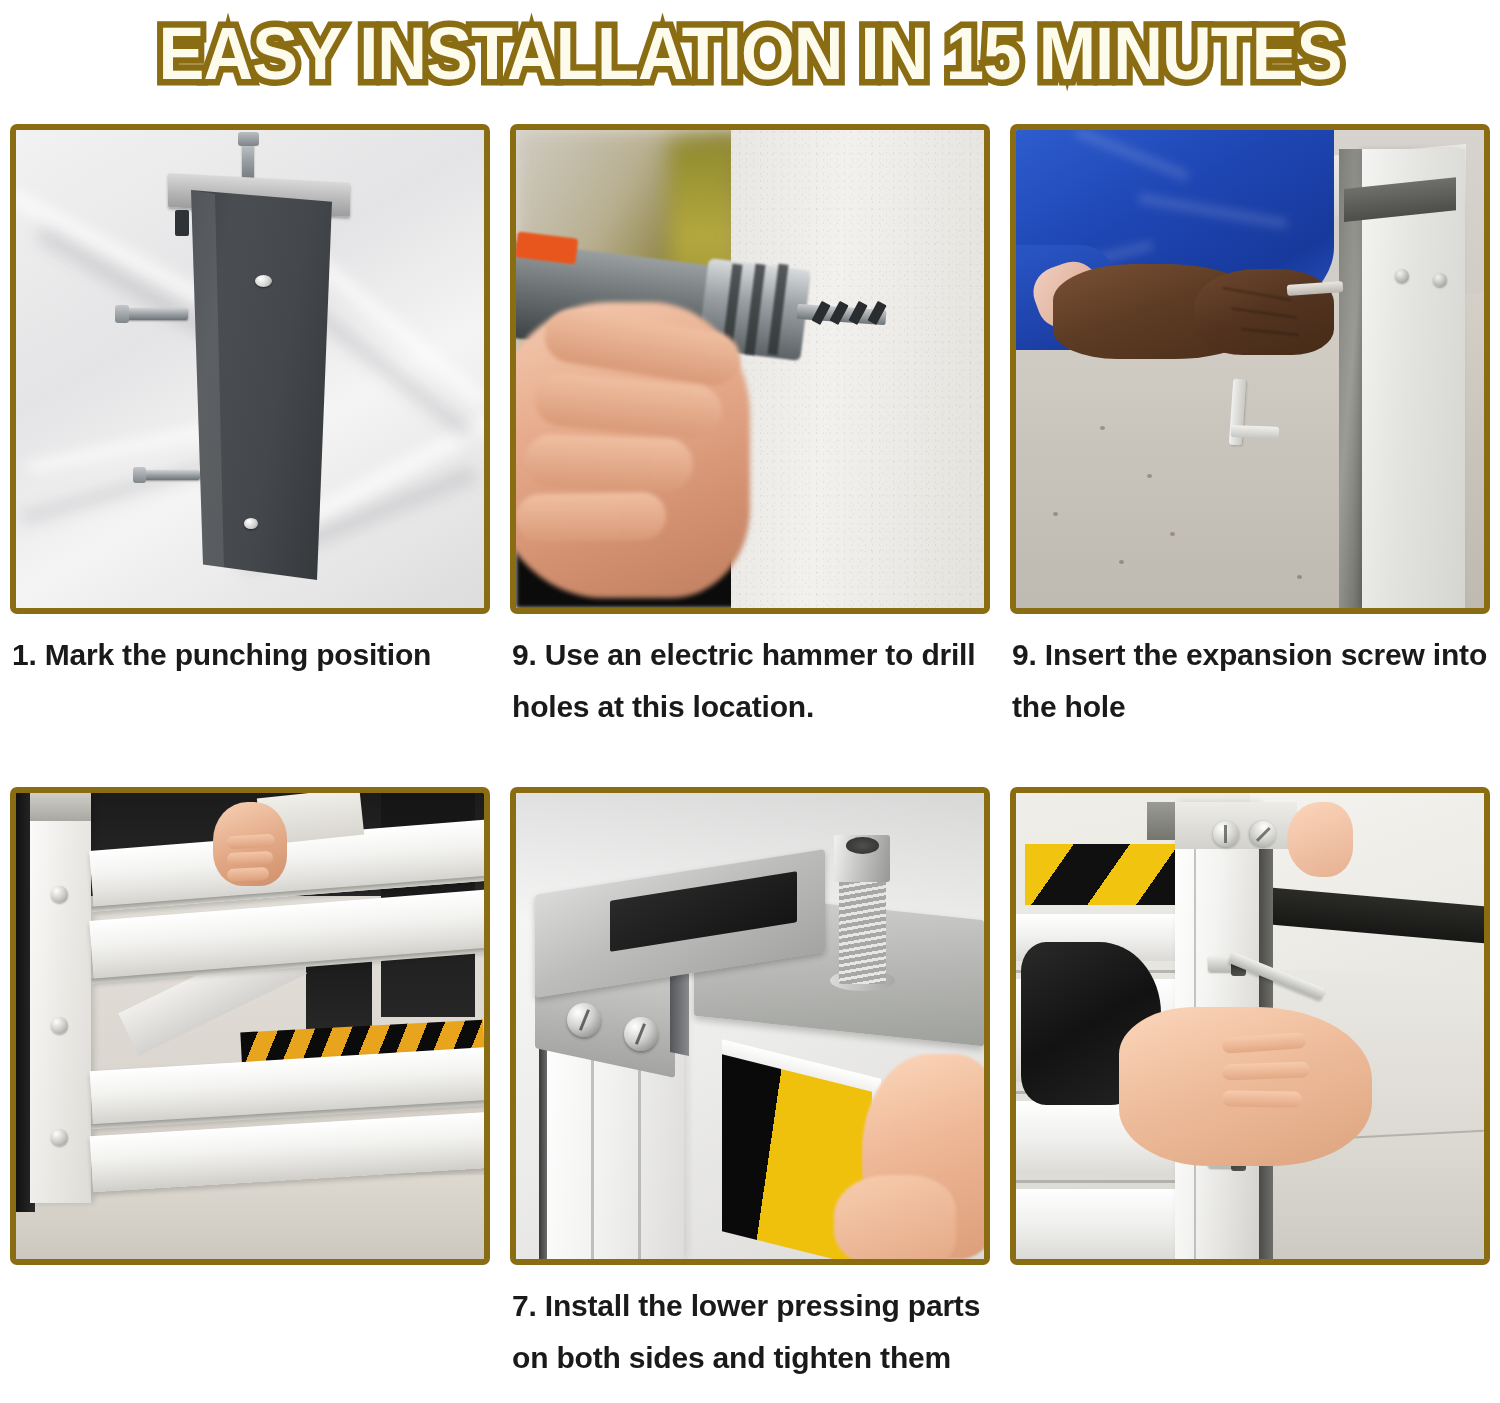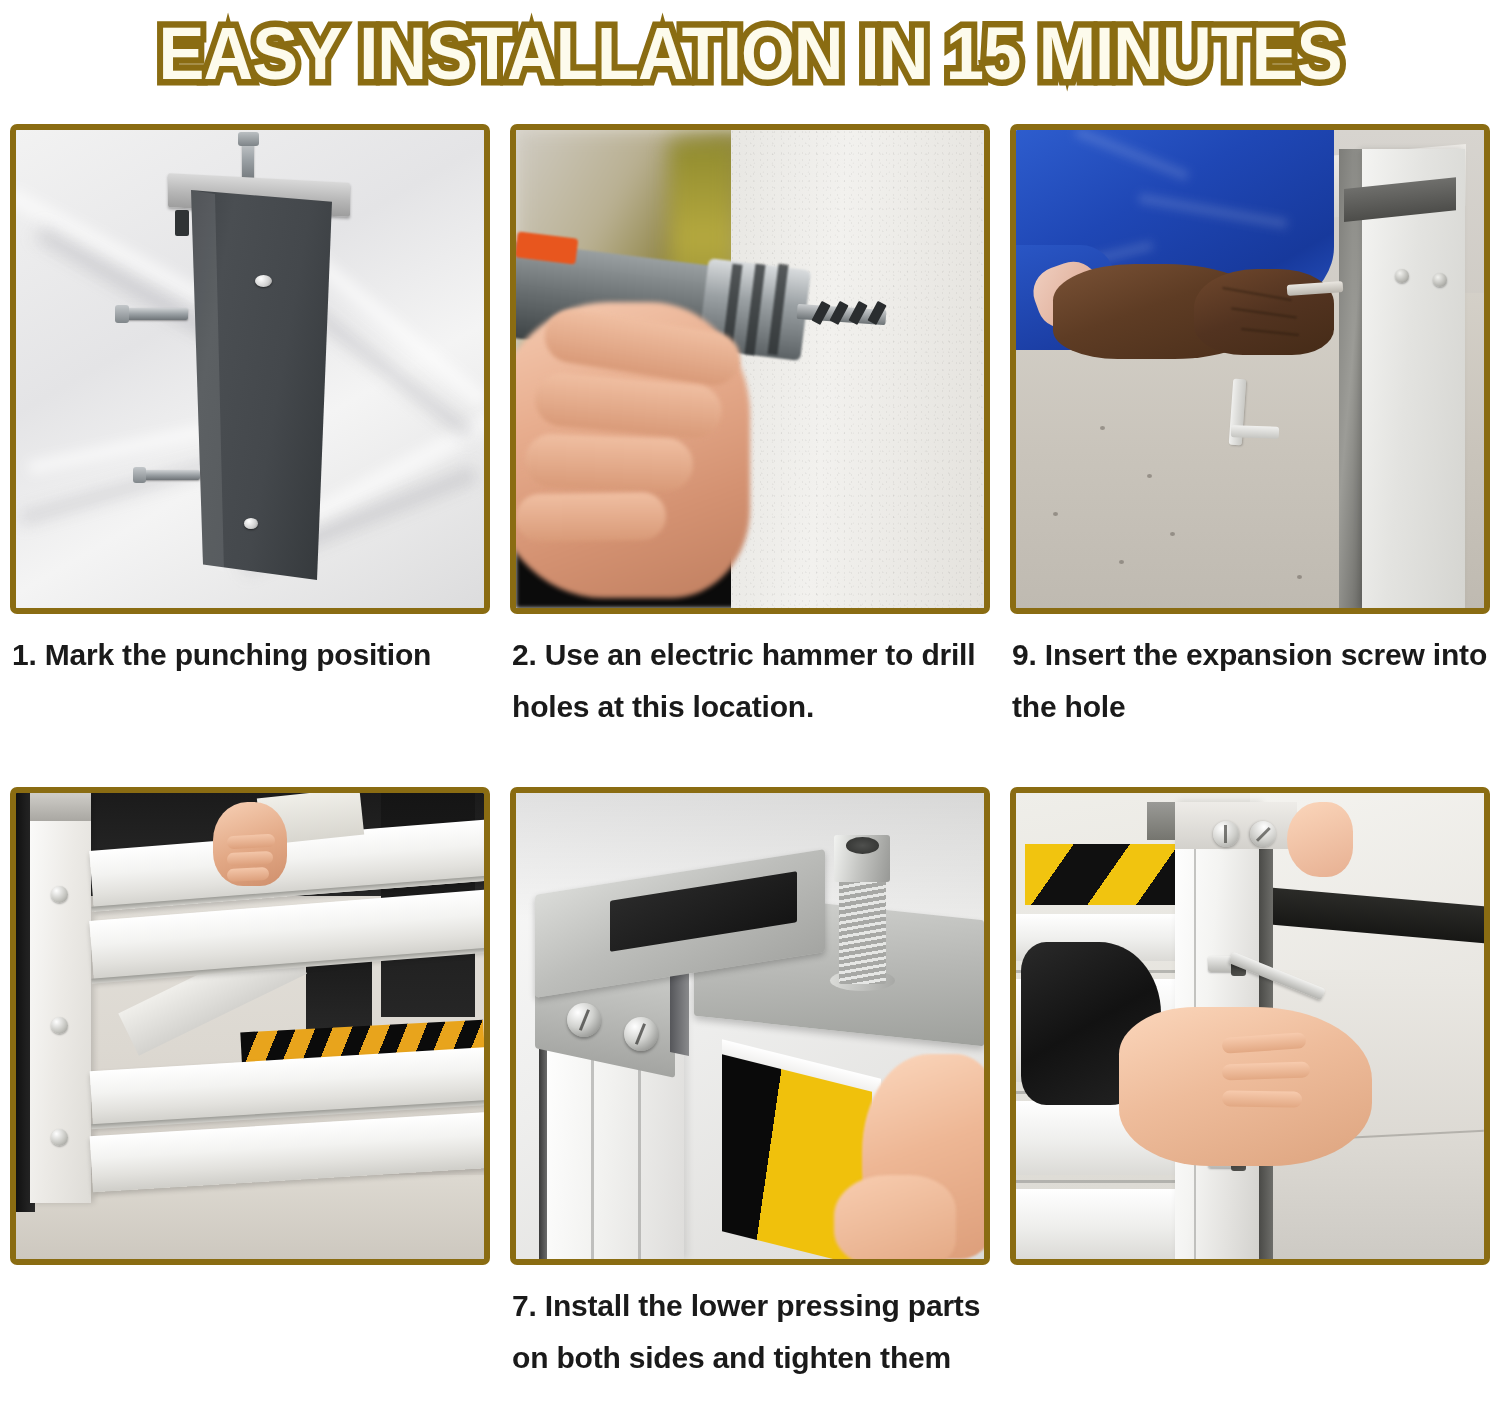--- a/index.html
+++ b/index.html
@@ -676,21 +676,21 @@
             <div class="bit-flute bf2"></div>
           <div class="bit-flute bf3"></div>
             <div class="bit-flute bf4"></div>
           <div class="hand"></div>
           <div class="finger fg1"></div>
             <div class="finger fg2"></div>
           <div class="finger fg3"></div>
             <div class="finger fg4"></div>
         </div>
       </div>
-      <div class="caption cap-top">2. Use an electric hammer to drill holes at this location.</div>
+      <div class="caption cap-top">9. Use an electric hammer to drill holes at this location.</div>
     </div>
 
     <div class="cell cell-3">
       <div class="frame frame-top">
         <div class="photo p3">
           <div class="floor"></div>
           <div class="floor-speck sp1"></div>
             <div class="floor-speck sp2"></div>
           <div class="floor-speck sp3"></div>
             <div class="floor-speck sp4"></div>

